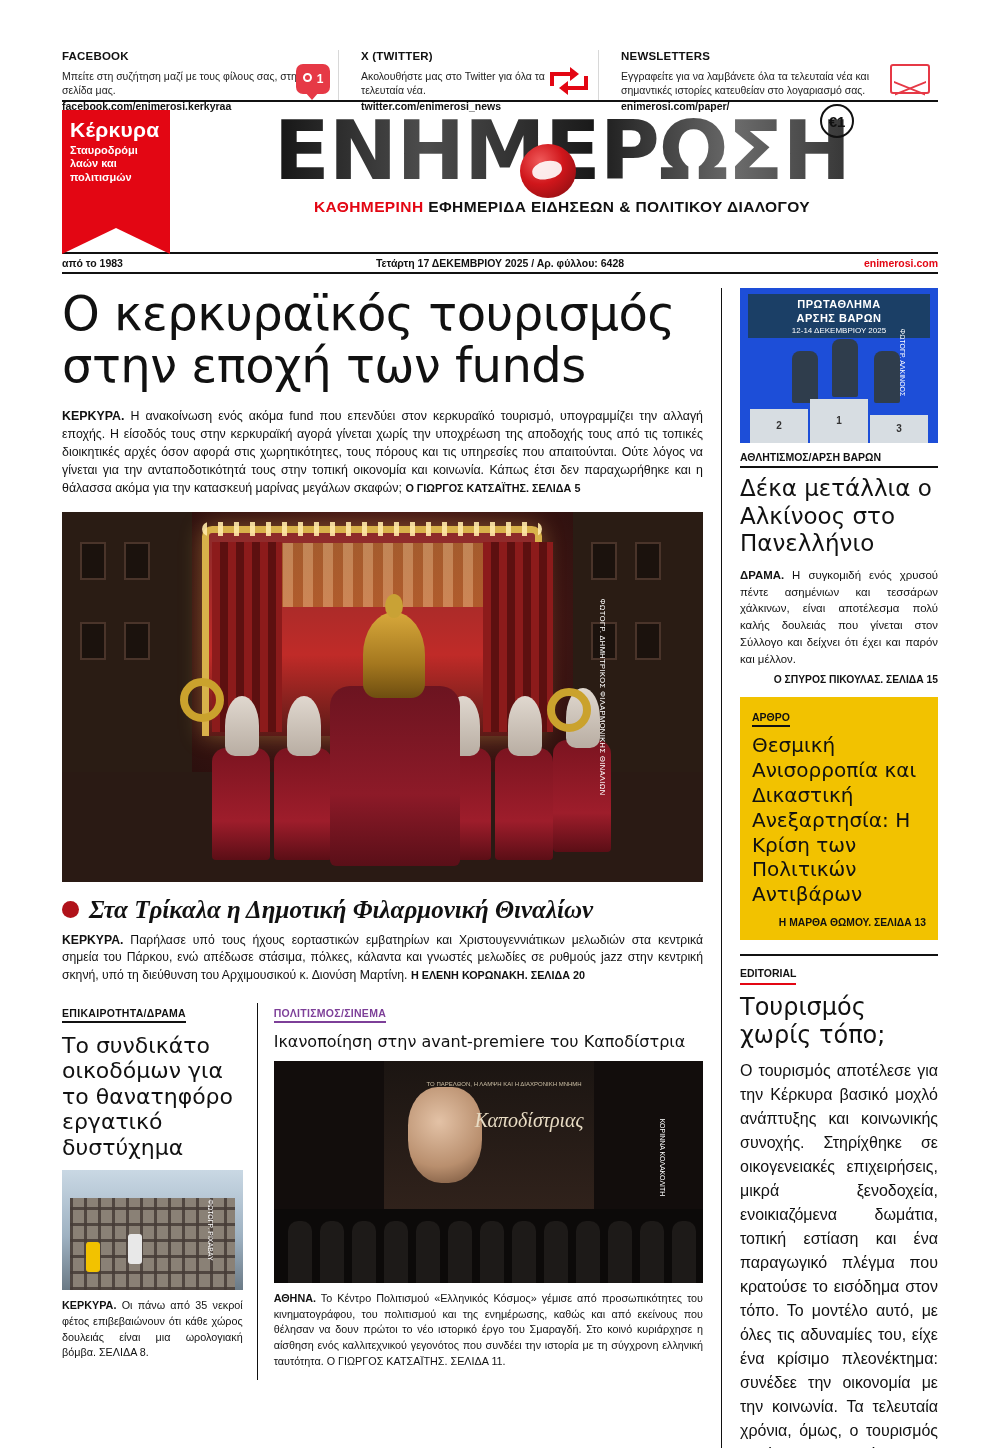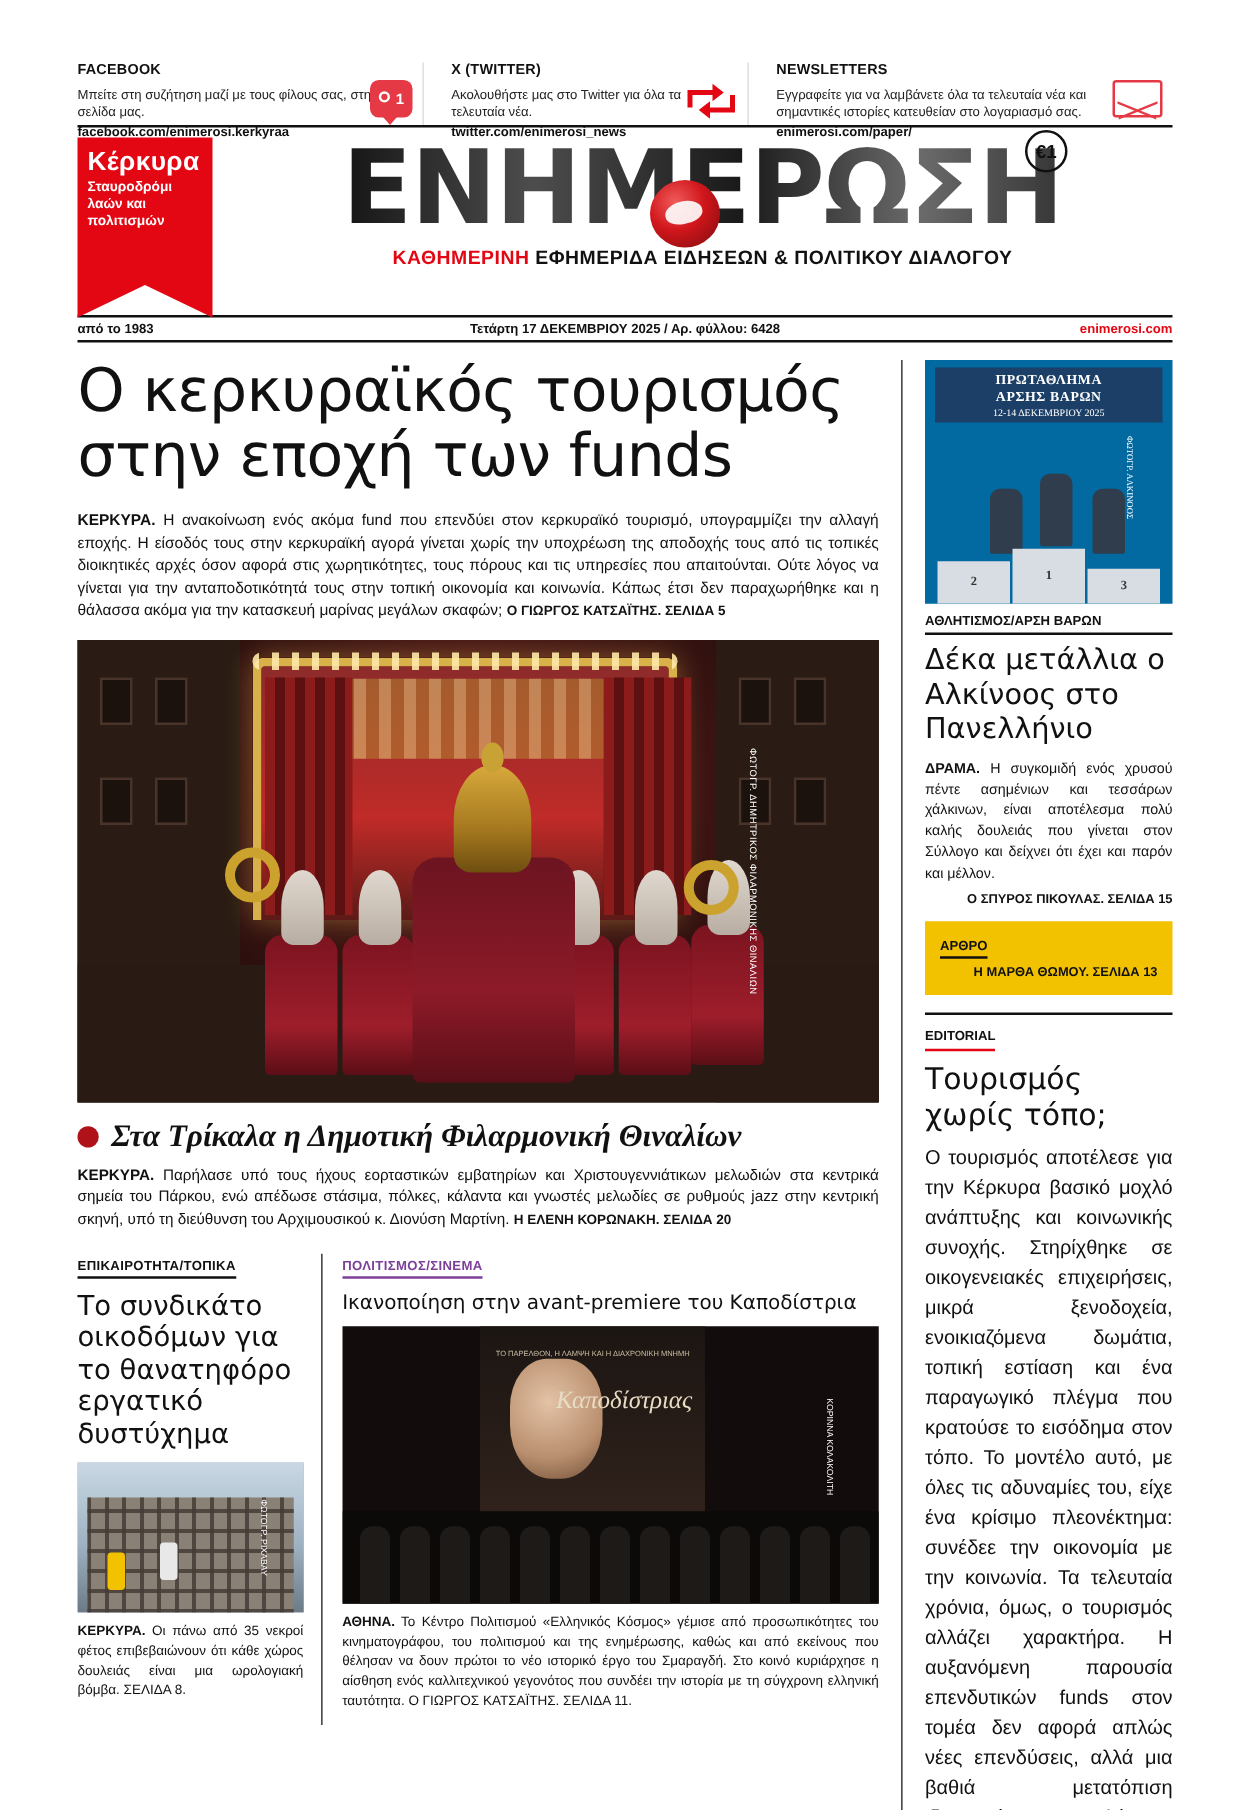--- a/index.html
+++ b/index.html
@@ -188,33 +188,33 @@
     background:repeating-linear-gradient(90deg, rgba(70,60,55,.85) 0 3px, transparent 3px 14px),
                repeating-linear-gradient(0deg, rgba(70,60,55,.85) 0 3px, transparent 3px 16px),
                #8a8176; }
   .worker { position:absolute; left:24px; bottom:18px; width:14px; height:30px; background:#f2c200; border-radius:3px;}
   .worker.b { left:66px; bottom:26px; background:#e8e8e8; }
 
   .tiny-body { font-size:10.8px; line-height:1.45; text-align:justify; margin-top:8px; }
   .tiny-body b { font-weight:bold; }
 
   .photo3 { position:relative; width:100%; height:222px; overflow:hidden; background:#120d0c; margin-top:6px;}
-  .poster { position:absolute; left:110px; top:0; bottom:60px; width:180px;
+  .poster { position:absolute; left:110px; top:0; bottom:60px; width:210px;
     background:linear-gradient(180deg,#1b1512 0%, #32231c 100%); }
   .poster .face { position:absolute; left:24px; top:26px; width:74px; height:96px; border-radius:40% 40% 45% 45%;
     background:radial-gradient(circle at 42% 36%, #e3c2a6 0%, #b98f6e 60%, #6e4d36 100%); }
   .poster .ttl { position:absolute; right:10px; top:48px; font-family:"Liberation Serif", serif; font-style:italic;
     color:#e8dcc4; font-size:20px; }
   .poster .sm { position:absolute; right:12px; top:20px; font-size:6px; color:#cbbfa5; }
   .crowd { position:absolute; left:0; right:0; bottom:0; height:74px; background:#0c0a09; }
   .crowd span { position:absolute; bottom:0; width:24px; height:62px; background:#1d1a18; border-radius:10px 10px 0 0; }
   .photo3 .credit3 { position:absolute; right:1px; top:42%; transform:rotate(90deg); font-size:7px; color:#fff; white-space:nowrap;}
 
   
-  .side-photo { position:relative; width:100%; height:195px; overflow:hidden; background:#0369a1;font-family:Liberation Serif, serif; }
+  .side-photo { position:relative; width:100%; height:155px; overflow:hidden; background:#1d4ed8; }
   .side-photo .credit4 { position:absolute; right:1px; top:46%; transform:rotate(90deg); font-size:7px; color:#fff; white-space:nowrap; }
   .banner { position:absolute; left:8px; top:6px; right:8px; height:44px; background:#1b3f66; color:#fff;
     font-size:8px; text-align:center; padding-top:4px; line-height:1.25; }
   .banner .b1 { font-size:11px; font-weight:bold; letter-spacing:.5px; }
   .podium { position:absolute; bottom:0; left:50%; transform:translateX(-50%); width:190px; height:44px; }
   .podium i { position:absolute; bottom:0; background:#d7dde2; color:#333; font-style:normal;
     font-size:10px; text-align:center; font-weight:bold; }
   .p1 { left:66px; width:58px; height:44px; line-height:44px; }
   .p2 { left:6px; width:58px; height:34px; line-height:34px; }
   .p3 { left:126px; width:58px; height:28px; line-height:28px; }
@@ -358,21 +358,21 @@
       </div>
 
       <p class="sub-body">
         <b>ΚΕΡΚΥΡΑ.</b><span> Παρήλασε υπό τους ήχους εορταστικών εμβατηρίων και Χριστουγεννιάτικων μελωδιών στα κεντρικά σημεία του Πάρκου, ενώ απέδωσε στάσιμα, πόλκες, κάλαντα και γνωστές μελωδίες σε ρυθμούς jazz στην κεντρική σκηνή, υπό τη διεύθυνση του Αρχιμουσικού κ. Διονύση Μαρτίνη.</span>
         <span class="byline">Η ΕΛΕΝΗ ΚΟΡΩΝΑΚΗ. ΣΕΛΙΔΑ 20</span>
       </p>
 
       <div class="lower">
 
         <div class="lower-left">
-          <div class="kicker">ΕΠΙΚΑΙΡΟΤΗΤΑ/ΤΟΠΙΚΑ</div>
+          <div class="kicker">ΕΠΙΚΑΙΡΟΤΗΤΑ/ΔΡΑΜΑ</div>
           <div class="mini-head">Το συνδικάτο οικοδόμων για το θανατηφόρο εργατικό δυστύχημα</div>
           <div class="photo2">
             <div class="crane"></div>
             <div class="scaffold"></div>
             <div class="worker"></div>
               <div class="worker b"></div>
             <div class="credit2">ΦΩΤΟΓΡ. PIXABAY</div>
           </div>
           <p class="tiny-body">
             <b>ΚΕΡΚΥΡΑ.</b><span> Οι πάνω από 35 νεκροί φέτος επιβεβαιώνουν ότι κάθε χώρος δουλειάς είναι μια ωρολογιακή βόμβα. ΣΕΛΙΔΑ 8.</span>
@@ -434,20 +434,21 @@
 
       <div class="side-kicker">ΑΘΛΗΤΙΣΜΟΣ/ΑΡΣΗ ΒΑΡΩΝ</div>
       <div class="side-head">Δέκα μετάλλια ο Αλκίνοος στο Πανελλήνιο</div>
       <p class="side-body">
         <b>ΔΡΑΜΑ.</b><span> Η συγκομιδή ενός χρυσού πέντε ασημένιων και τεσσάρων χάλκινων, είναι αποτέλεσμα πολύ καλής δουλειάς που γίνεται στον Σύλλογο και δείχνει ότι έχει και παρόν και μέλλον.</span>
       </p>
       <div class="side-by">Ο ΣΠΥΡΟΣ ΠΙΚΟΥΛΑΣ. ΣΕΛΙΔΑ 15</div>
 
       <div class="yellow-box">
         <div class="yk">ΑΡΘΡΟ</div>
+        <h3>Θεσμική Ανισορροπία και Δικαστική Ανεξαρτησία: Η Κρίση των Πολιτικών Αντιβάρων</h3>
         <div class="yb">Η ΜΑΡΘΑ ΘΩΜΟΥ. ΣΕΛΙΔΑ 13</div>
       </div>
 
       <div class="editorial">
         <div class="ed-k">EDITORIAL</div>
         <div class="ed-h">Τουρισμός χωρίς τόπο;</div>
         <p class="ed-b">Ο τουρισμός αποτέλεσε για την Κέρκυρα βασικό μοχλό ανάπτυξης και κοινωνικής συνοχής. Στηρίχθηκε σε οικογενειακές επιχειρήσεις, μικρά ξενοδοχεία, ενοικιαζόμενα δωμάτια, τοπική εστίαση και ένα παραγωγικό πλέγμα που κρατούσε το εισόδημα στον τόπο. Το μοντέλο αυτό, με όλες τις αδυναμίες του, είχε ένα κρίσιμο πλεονέκτημα: συνέδεε την οικονομία με την κοινωνία. Τα τελευταία χρόνια, όμως, ο τουρισμός αλλάζει χαρακτήρα. Η αυξανόμενη παρουσία επενδυτικών funds στον τομέα δεν αφορά απλώς νέες επενδύσεις, αλλά μια βαθιά μετατόπιση ιδιοκτησίας και ελέγχου. Μεγάλα χαρτοφυλάκια αποκτούν ξενοδοχειακές μονάδες, γη και ακίνητα, λειτουργώντας με αποκλειστικό κριτήριο τη χρηματοοικονομική απόδοση.</p>
         <div class="ed-by">Ο ΓΙΩΡΓΟΣ ΚΑΤΣΑΪΤΗΣ. ΣΕΛΙΔΑ 3</div>
         <div class="corner"></div>
       </div>

